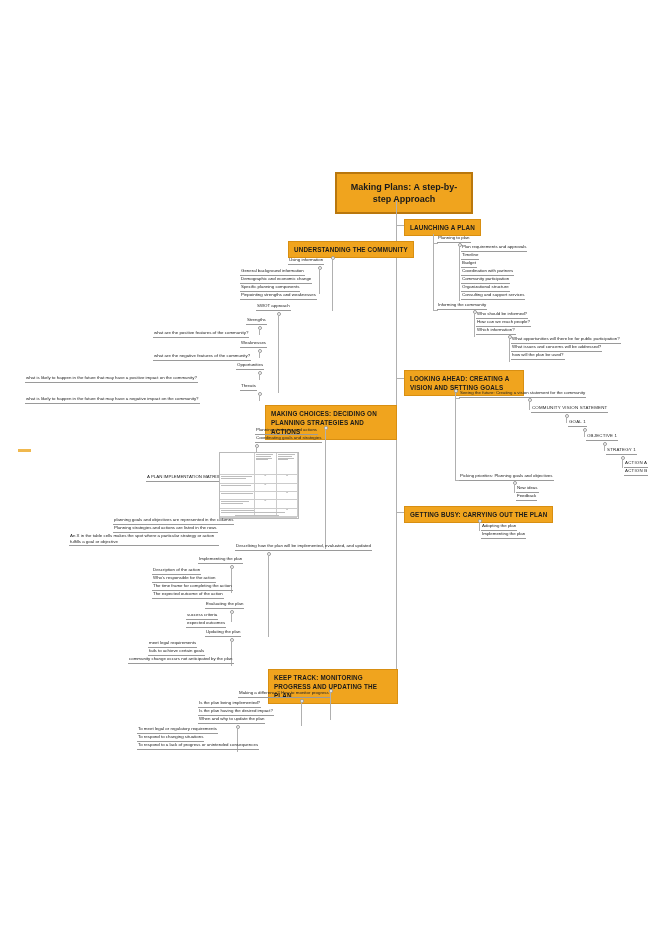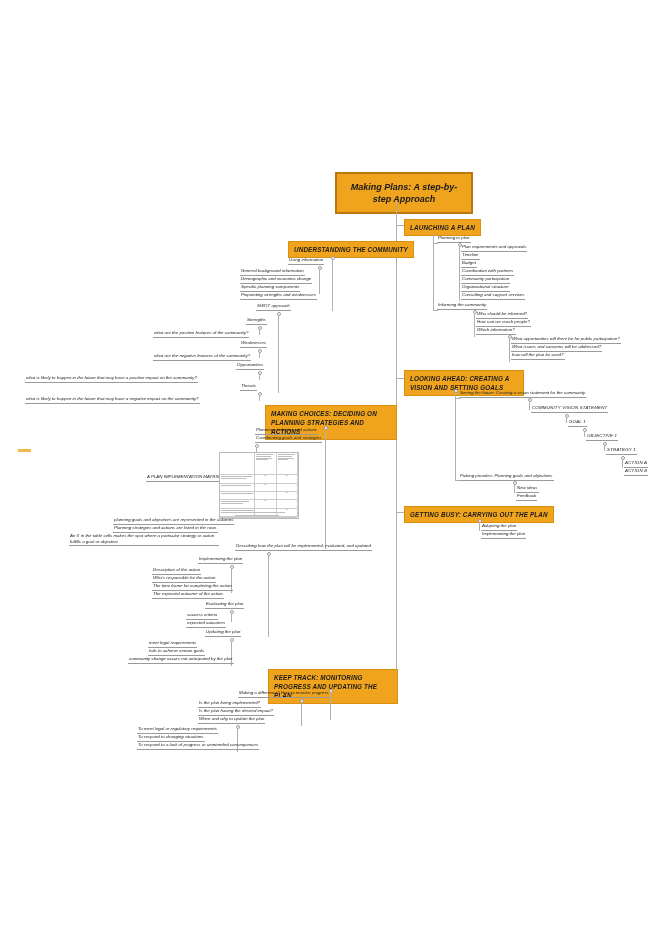--- a/index.html
+++ b/index.html
@@ -1,18 +1,18 @@
 <!DOCTYPE html>
 <html><head>
 <meta charset="utf-8">
 <style>
   html,body{margin:0;padding:0;background:#ffffff;}
   body{width:658px;height:931px;position:relative;overflow:hidden;
        font-family:"Liberation Sans", sans-serif;color:#1a1a1a;}
-  #canvas{position:absolute;left:0;top:0;width:658px;height:931px;font-style:italic;}
+  #canvas{position:absolute;left:0;top:0;width:658px;height:931px;}
 
   
   .node{position:absolute;white-space:nowrap;}
 
   
   .orange{background:#f0a41e;border:1px solid #d88f12;color:#1a1a1a;
           font-weight:bold;font-size:6.3px;letter-spacing:.15px;
           padding:3px 5px 3px 5px;line-height:1.45;}
   .orange.multi{white-space:normal;}
 

